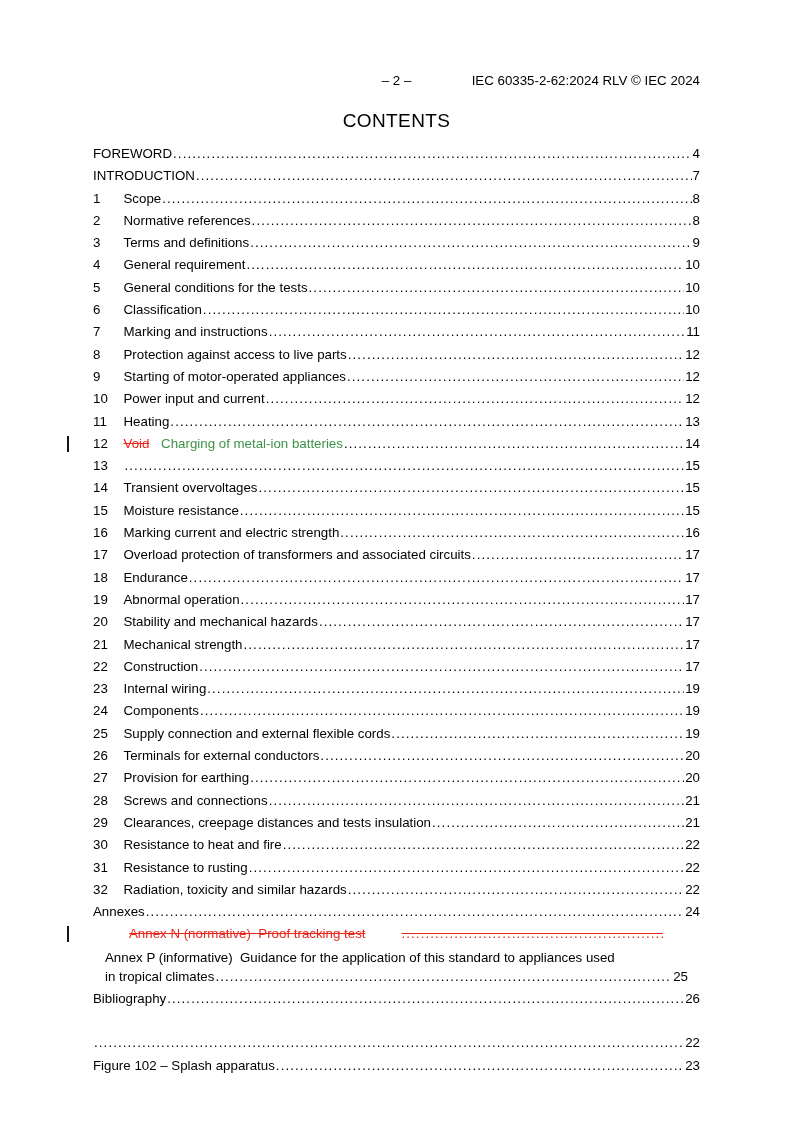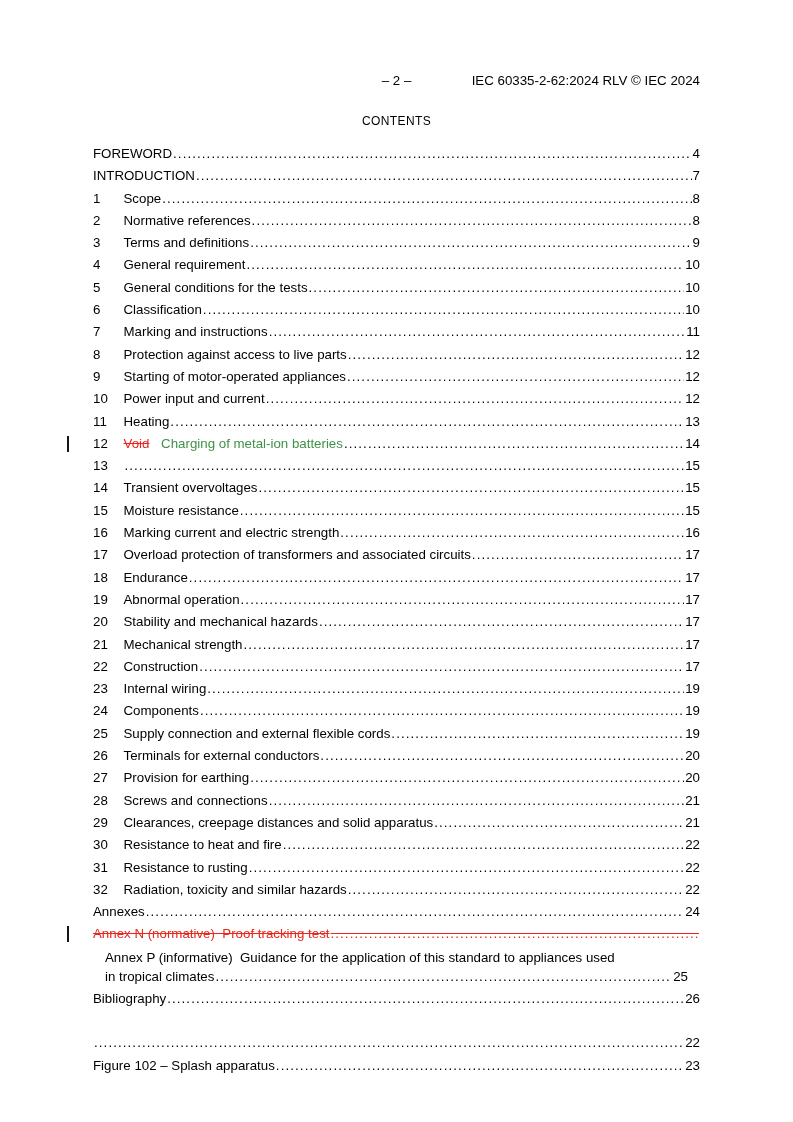--- a/index.html
+++ b/index.html
@@ -8,21 +8,21 @@
     width: 793px; height: 1122px; background: #ffffff; position: relative;
     font-family: "Liberation Sans", sans-serif; font-size: 13.3px; color: #000;
     overflow: hidden; margin: 0 auto;
   }
   .content { position: absolute; left: 93px; top: 72px; width: 607px; }
 
   .header { position: relative; height: 18px; line-height: 18px; }
   .header-page { position: absolute; left: 0; right: 0; text-align: center; }
   .header-ref  { position: absolute; right: 0; top: 0; white-space: pre; }
 
-  .doc-title { text-align: center; margin-top: 22px; font-size: 12px; letter-spacing: 0.4px; line-height: 18px; }
+  .doc-title { text-align: center; margin-top: 22px; font-size: 19px; letter-spacing: 0.4px; line-height: 18px; }
 
   .toc { margin-top: 13px; }
   .toc-row { display: flex; line-height: 22.3px; position: relative; }
   .toc-num   { flex: 0 0 30.5px; }
   .toc-title { flex: 0 1 auto; white-space: pre; }
   .toc-dots  { flex: 1 1 0; min-width: 6px; overflow: hidden; white-space: nowrap; margin: 0 1px; }
   .toc-dots::after {
     content: "...........................................................................................................................................................................................................";
     letter-spacing: 1.1px;
   }
@@ -35,21 +35,21 @@
 
   .changebar {
     position: absolute; left: -26px; top: 3px; height: 16px; width: 2px;
     background: #161616;
   }
 
   .seg-del { color: var(--del, #e02020); text-decoration: line-through; }
   .seg-ins { color: var(--ins, #3f9148); margin-left: 8px; }
   .row-del .toc-title,
   .row-del .toc-dots,
-  .row-del .toc-page { color: var(--del, #e02020); text-decoration: line-through; }
+  .row-del .toc-page { color: var(--del, #e02020); text-decoration: line-through; margin-left: 36px; }
 </style>
 </head>
 <body>
 
 <div class="page">
   <div class="content">
 
     <div class="header">
       <span class="header-page">– 2 –</span>
       <span class="header-ref">IEC 60335-2-62:2024 RLV © IEC 2024</span>
@@ -233,21 +233,21 @@
     <span class="toc-page">20</span>
   </div>
         <div class="toc-row">
     <span class="toc-num">28</span>
     <span class="toc-title">Screws and connections</span>
     <span class="toc-dots"></span>
     <span class="toc-page">21</span>
   </div>
         <div class="toc-row">
     <span class="toc-num">29</span>
-    <span class="toc-title">Clearances, creepage distances and solid apparatus</span>
+    <span class="toc-title">Clearances, creepage distances and tests insulation</span>
     <span class="toc-dots"></span>
     <span class="toc-page">21</span>
   </div>
         <div class="toc-row">
     <span class="toc-num">30</span>
     <span class="toc-title">Resistance to heat and fire</span>
     <span class="toc-dots"></span>
     <span class="toc-page">22</span>
   </div>
         <div class="toc-row">

